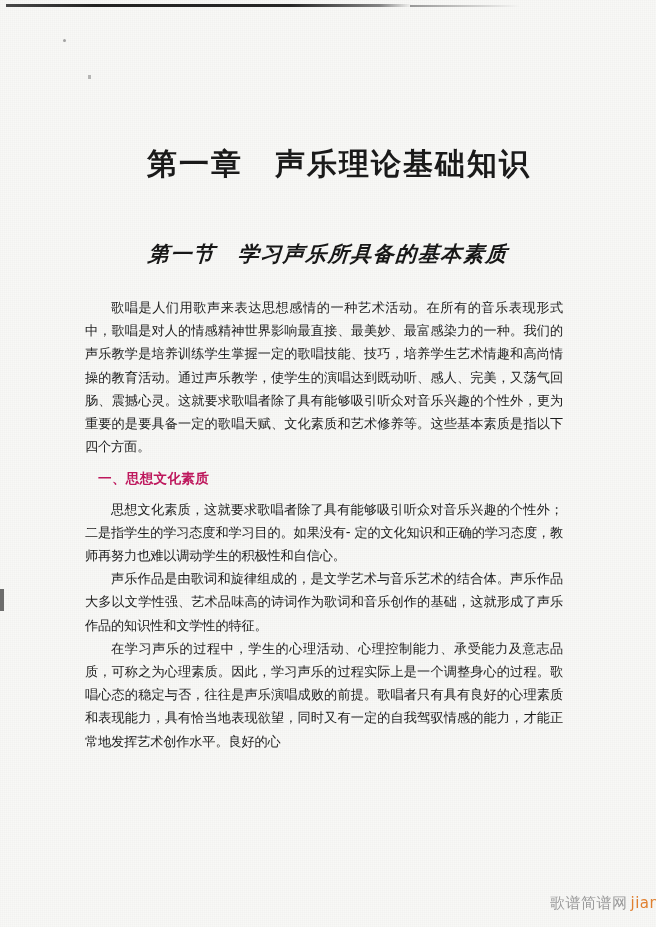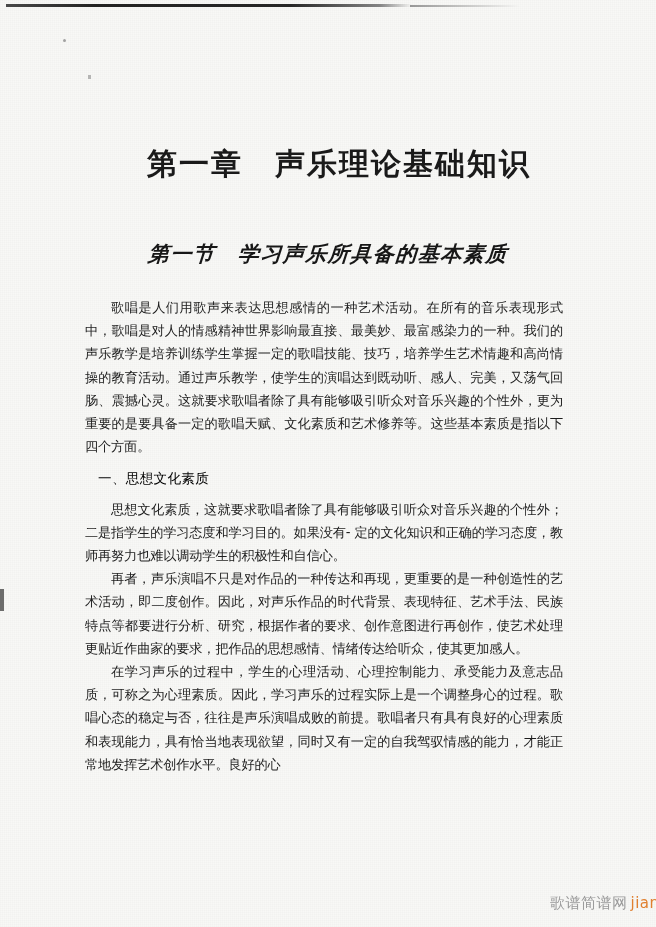--- a/index.html
+++ b/index.html
@@ -126,22 +126,22 @@
     text-justify: inter-character;
     text-indent: 26px;
     margin: 0 14px 0 0;
     letter-spacing: -0.15px;
     word-break: break-all;
   }
 
   .subhead {
     font-family: "DejaVu Sans", "Liberation Sans", sans-serif;
     font-size: 13.6px;
-    font-weight: 400;
-    color: #000000;
+    font-weight: 700;
+    color: #be185d;
     line-height: 23.2px;
     margin: 9px 0 7px 0;
     text-indent: 13px;
     letter-spacing: 0.3px;
   }
 
   .para-tight { margin-top: 0; }
 
   
   .clip-bottom {
@@ -186,21 +186,21 @@
 
   <div class="section-title">第一节　学习声乐所具备的基本素质</div>
 
   <div class="body-col">
 
     <p class="para para-tight">歌唱是人们用歌声来表达思想感情的一种艺术活动。在所有的音乐表现形式中，歌唱是对人的情感精神世界影响最直接、最美妙、最富感染力的一种。我们的声乐教学是培养训练学生掌握一定的歌唱技能、技巧，培养学生艺术情趣和高尚情操的教育活动。通过声乐教学，使学生的演唱达到既动听、感人、完美，又荡气回肠、震撼心灵。这就要求歌唱者除了具有能够吸引听众对音乐兴趣的个性外，更为重要的是要具备一定的歌唱天赋、文化素质和艺术修养等。这些基本素质是指以下四个方面。</p>
 
     <h3 class="subhead">一、思想文化素质</h3>
 
     <p class="para">思想文化素质，这就要求歌唱者除了具有能够吸引听众对音乐兴趣的个性外；二是指学生的学习态度和学习目的。如果没有- 定的文化知识和正确的学习态度，教师再努力也难以调动学生的积极性和自信心。</p>
-    <p class="para">再者，声乐演唱不只是对作品的一种传达和再现，更重要的是一种创造性的艺术活动，即二度创作。因此，对声乐作品的时代背景、表现特征、艺术手法、民族特点等都要进行分析、研究，根据作者的要求、创作意图进行再创作，使艺术处理更贴近作曲家的要求，把作品的思想感情、情绪传达给听众，使其更加感人。</p>
+    <p class="para">声乐作品是由歌词和旋律组成的，是文学艺术与音乐艺术的结合体。声乐作品大多以文学性强、艺术品味高的诗词作为歌词和音乐创作的基础，这就形成了声乐作品的知识性和文学性的特征。</p>
 
 
     <div class="clip-bottom">
       <p class="para">在学习声乐的过程中，学生的心理活动、心理控制能力、承受能力及意志品质，可称之为心理素质。因此，学习声乐的过程实际上是一个调整身心的过程。歌唱心态的稳定与否，往往是声乐演唱成败的前提。歌唱者只有具有良好的心理素质和表现能力，具有恰当地表现欲望，同时又有一定的自我驾驭情感的能力，才能正常地发挥艺术创作水平。良好的心</p>
     </div>
 
   </div>
 
   <div class="watermark">
     <span class="wm-cn">歌谱简谱网</span><span class="wm-url">jianpu.cn</span>

